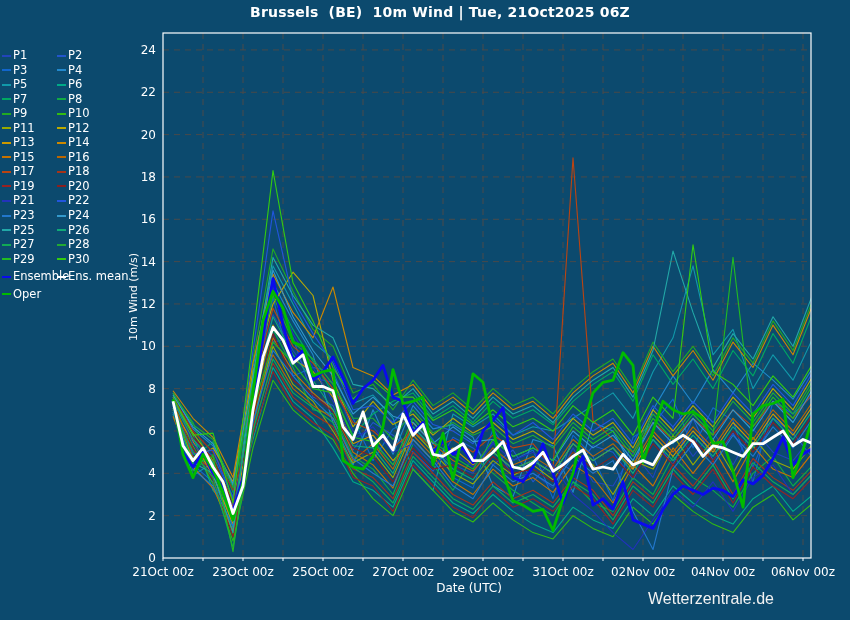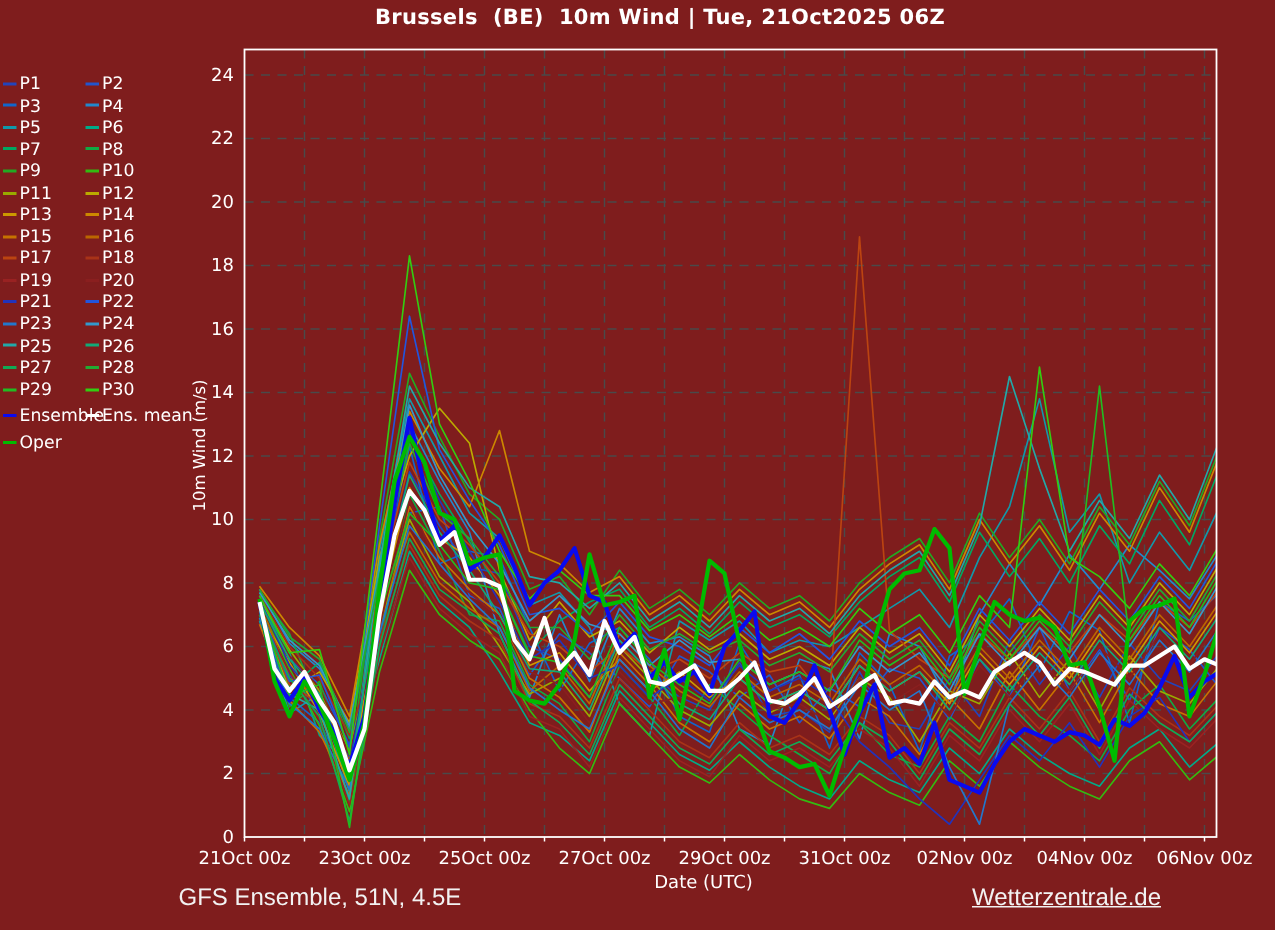--- a/index.html
+++ b/index.html
@@ -1,34 +1,34 @@
 <!DOCTYPE html>
 <html><head>
 <meta charset="utf-8">
 <style>
   html,body{margin:0;padding:0;background:#000;width:850px;height:620px;overflow:hidden;
             font-family:"DejaVu Sans",sans-serif;color:#fff;}
-  #stage{position:relative;width:850px;height:620px;background:#7f1d1d;}
+  #stage{position:relative;width:850px;height:620px;background:#0c4a6e;}
   #title{position:absolute;left:30px;right:0;top:4px;text-align:center;font-size:14px;
          font-weight:bold;white-space:pre;letter-spacing:.2px;}
   #plot{position:absolute;left:0;top:0;}
   svg text{font-family:"DejaVu Sans",sans-serif;fill:#fff;}
   #legend{position:absolute;left:2px;top:28px;font-size:11.5px;line-height:14.55px;margin-top:20px;}
   .lrow{white-space:nowrap;height:14.55px;}
   .lrow.gap{margin-top:3px;}
   .lcell{display:inline-block;width:55px;vertical-align:top;}
   .swatch{display:inline-block;width:9px;height:2px;vertical-align:middle;margin-right:2px;}
   .ltext{vertical-align:middle;}
   .ylab{position:absolute;left:133px;top:297px;transform:translate(-50%,-50%) rotate(-90deg);
         font-size:11px;white-space:nowrap;}
   .xlab{position:absolute;left:469px;top:588px;transform:translate(-50%,-50%);font-size:12px;}
   .footL{position:absolute;left:119px;top:590px;font-family:"Liberation Sans",sans-serif;
          font-size:16px;color:#f2f2f2;}
   .footR{position:absolute;left:648px;top:590px;font-family:"Liberation Sans",sans-serif;
-         font-size:16px;color:#f2f2f2;text-decoration:underline;}
+         font-size:16px;color:#f2f2f2;}
 </style>
 </head>
 <body>
 
 <div id="stage">
   <div id="title">Brussels  (BE)  10m Wind | Tue, 21Oct2025 06Z</div>
 
   <svg id="plot" width="850" height="620">
       <defs>
         <clipPath id="cp">
@@ -159,15 +159,14 @@
       <div class="lrow"><span class="lcell"><span class="swatch" style="background: rgb(34, 119, 204);"></span><span class="ltext">P23</span></span><span class="lcell"><span class="swatch" style="background: rgb(51, 153, 204);"></span><span class="ltext">P24</span></span></div>
       <div class="lrow"><span class="lcell"><span class="swatch" style="background: rgb(34, 168, 168);"></span><span class="ltext">P25</span></span><span class="lcell"><span class="swatch" style="background: rgb(17, 170, 119);"></span><span class="ltext">P26</span></span></div>
       <div class="lrow"><span class="lcell"><span class="swatch" style="background: rgb(17, 170, 85);"></span><span class="ltext">P27</span></span><span class="lcell"><span class="swatch" style="background: rgb(34, 170, 51);"></span><span class="ltext">P28</span></span></div>
       <div class="lrow"><span class="lcell"><span class="swatch" style="background: rgb(34, 187, 34);"></span><span class="ltext">P29</span></span><span class="lcell"><span class="swatch" style="background: rgb(51, 204, 17);"></span><span class="ltext">P30</span></span></div>
       <div class="lrow gap"><span class="lcell"><span class="swatch" style="background: rgb(10, 10, 238);"></span><span class="ltext">Ensemble</span></span><span class="lcell"><span class="swatch" style="background: rgb(255, 255, 255);"></span><span class="ltext">Ens. mean</span></span></div>
       <div class="lrow gap"><span class="lcell"><span class="swatch" style="background: rgb(0, 187, 0);"></span><span class="ltext">Oper</span></span></div>
     </div>
 
   <div class="ylab">10m Wind (m/s)</div>
   <div class="xlab">Date (UTC)</div>
-  <div class="footL">GFS Ensemble, 51N, 4.5E</div>
   <div class="footR">Wetterzentrale.de</div>
 </div>
 
 </body></html>

